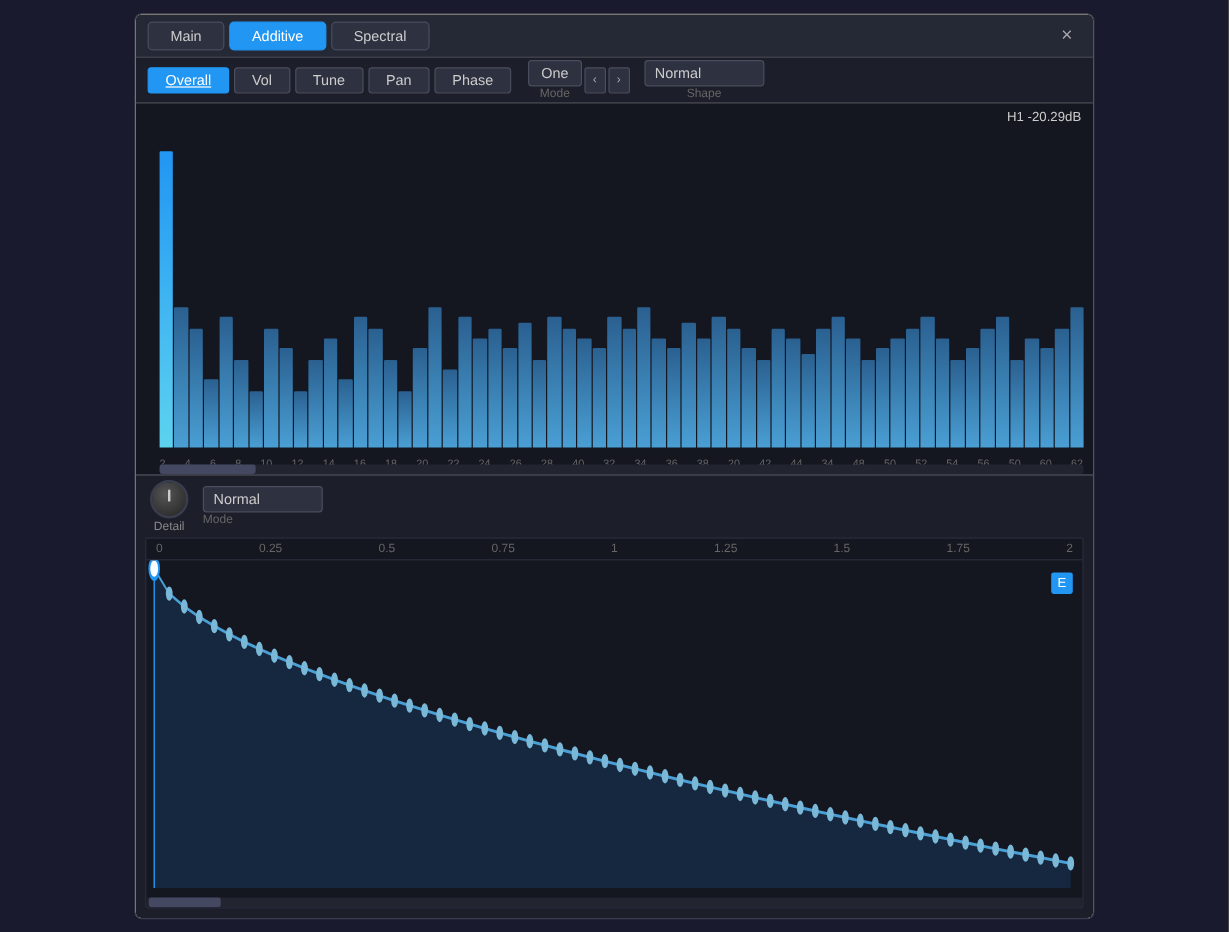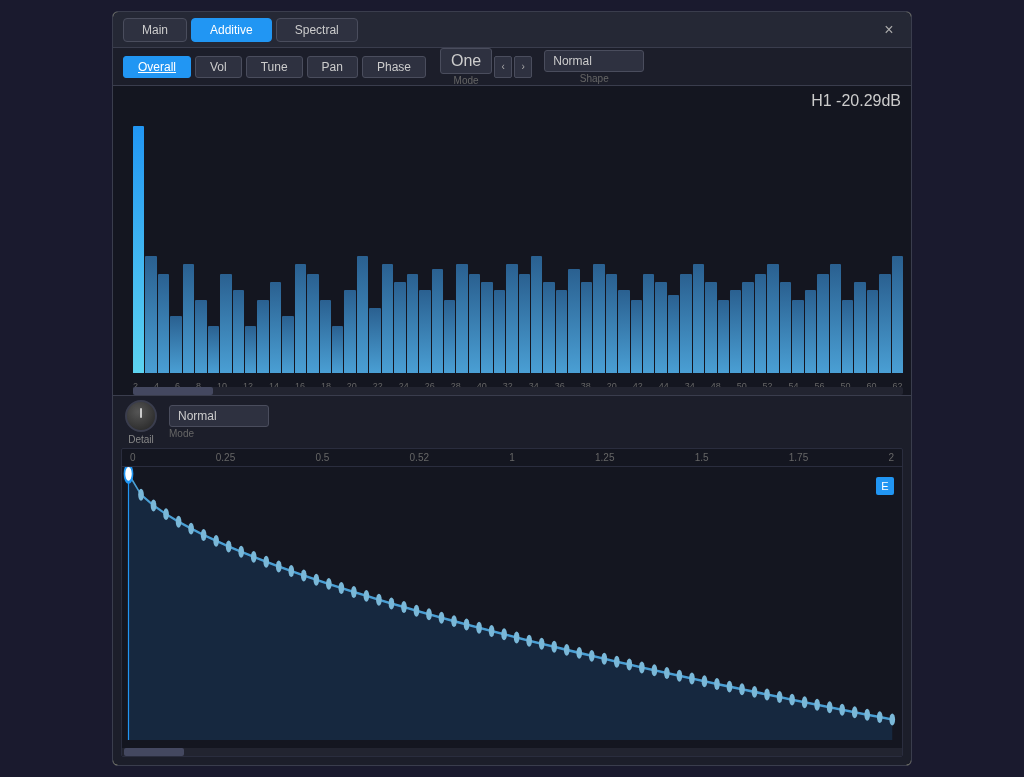--- a/index.html
+++ b/index.html
@@ -95,21 +95,21 @@
       display: flex;
       flex-direction: column;
       align-items: center;
       position: relative;
     }
     .mode-value {
       padding: 3px 10px;
       background: #2e3140;
       border: 1px solid #4a4d5d;
       color: #ccc;
-      font-size: 16px;
+      font-size: 12px;
       border-radius: 3px;
     }
     .sub-label {
       font-size: 10px;
       color: #666;
       margin-top: 1px;
     }
     .nav-arrows {
       display: flex;
       gap: 2px;
@@ -157,21 +157,21 @@
       flex: 0 0 auto;
       height: 310px;
       overflow: hidden;
       border-bottom: 1px solid #3a3d4d;
     }
     .spectrum-label {
       position: absolute;
       top: 6px;
       right: 10px;
       color: #ccc;
-      font-size: 16px;
+      font-size: 11px;
     }
     .spectrum-chart {
       position: absolute;
       bottom: 22px;
       left: 20px;
       right: 8px;
       top: 20px;
       display: flex;
       align-items: flex-end;
       gap: 1px;
@@ -630,21 +630,21 @@
         <span class="sub-label">Mode</span>
       </div>
     </div>
 
     <div class="envelope-area">
       <div class="env-axis">
         <div class="env-axis-labels" id="env-axis-labels">
             <span>0</span>
             <span>0.25</span>
             <span>0.5</span>
-            <span>0.52</span>
+            <span>0.75</span>
             <span>1</span>
             <span>1.25</span>
             <span>1.5</span>
             <span>1.75</span>
             <span>2</span>
           </div>
       </div>
       <div class="env-canvas">
         <svg width="100%" height="100%" id="env-svg" preserveAspectRatio="none" viewBox="0 0 960 160">
 

